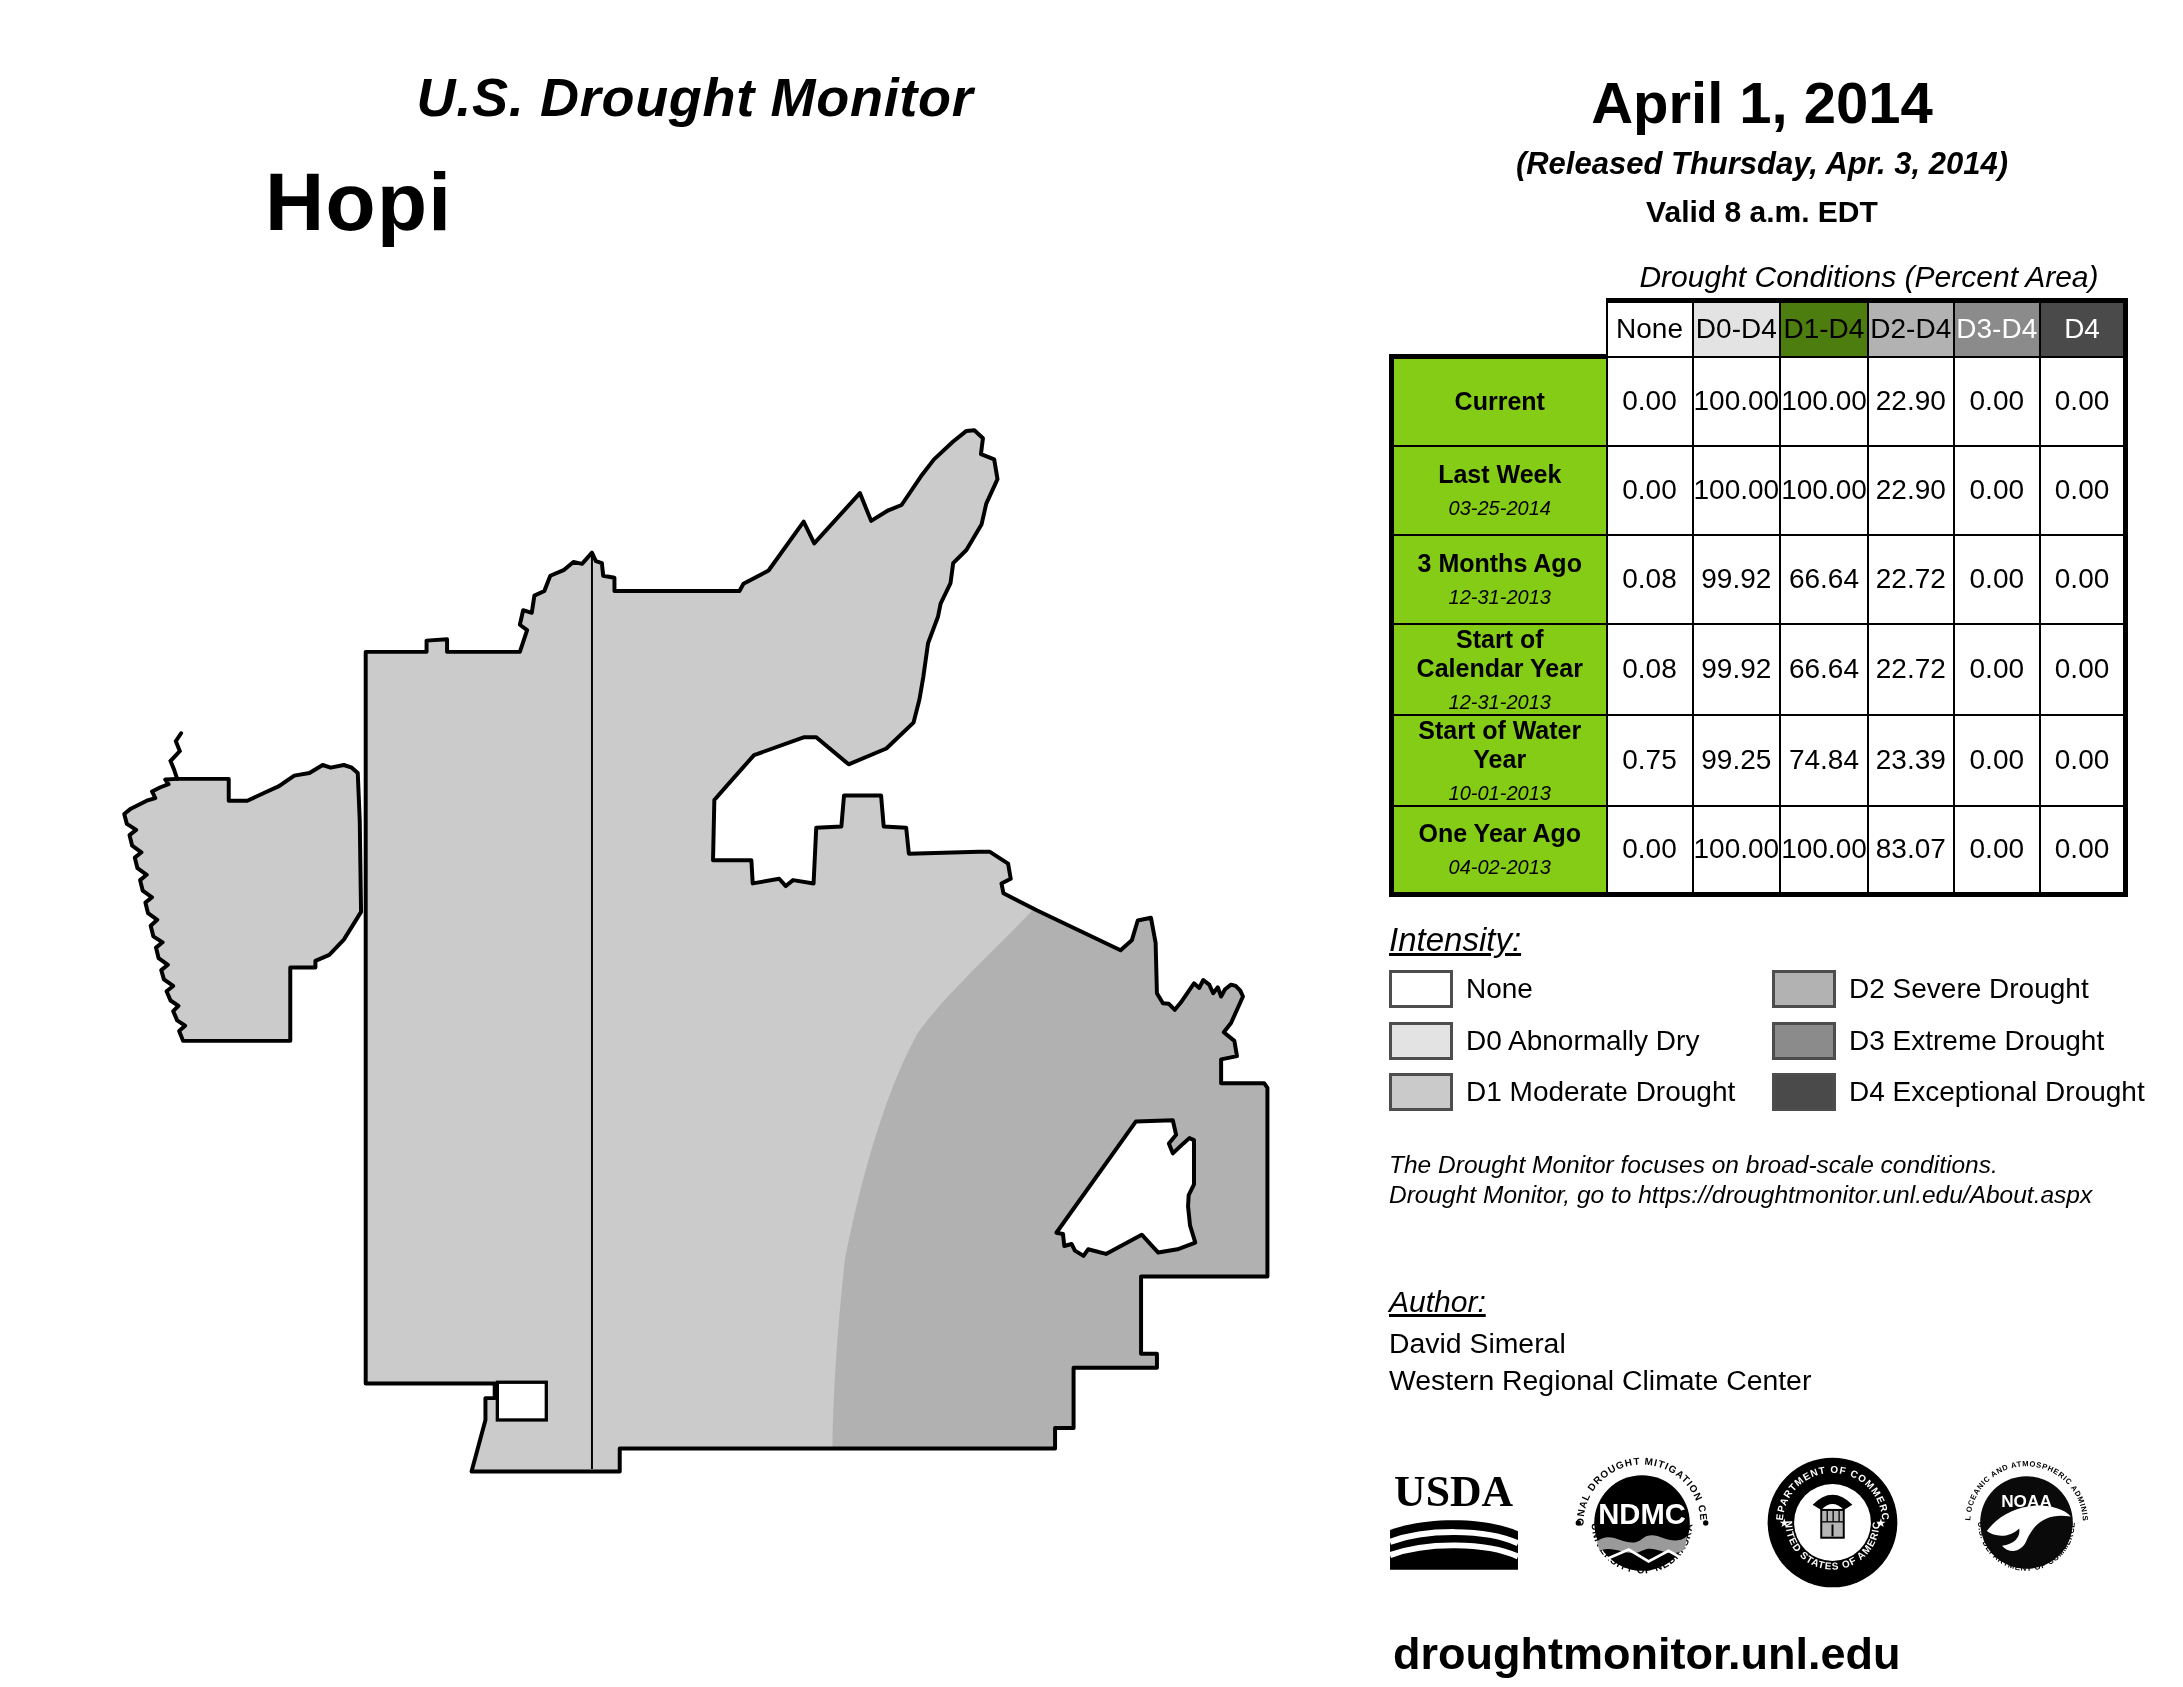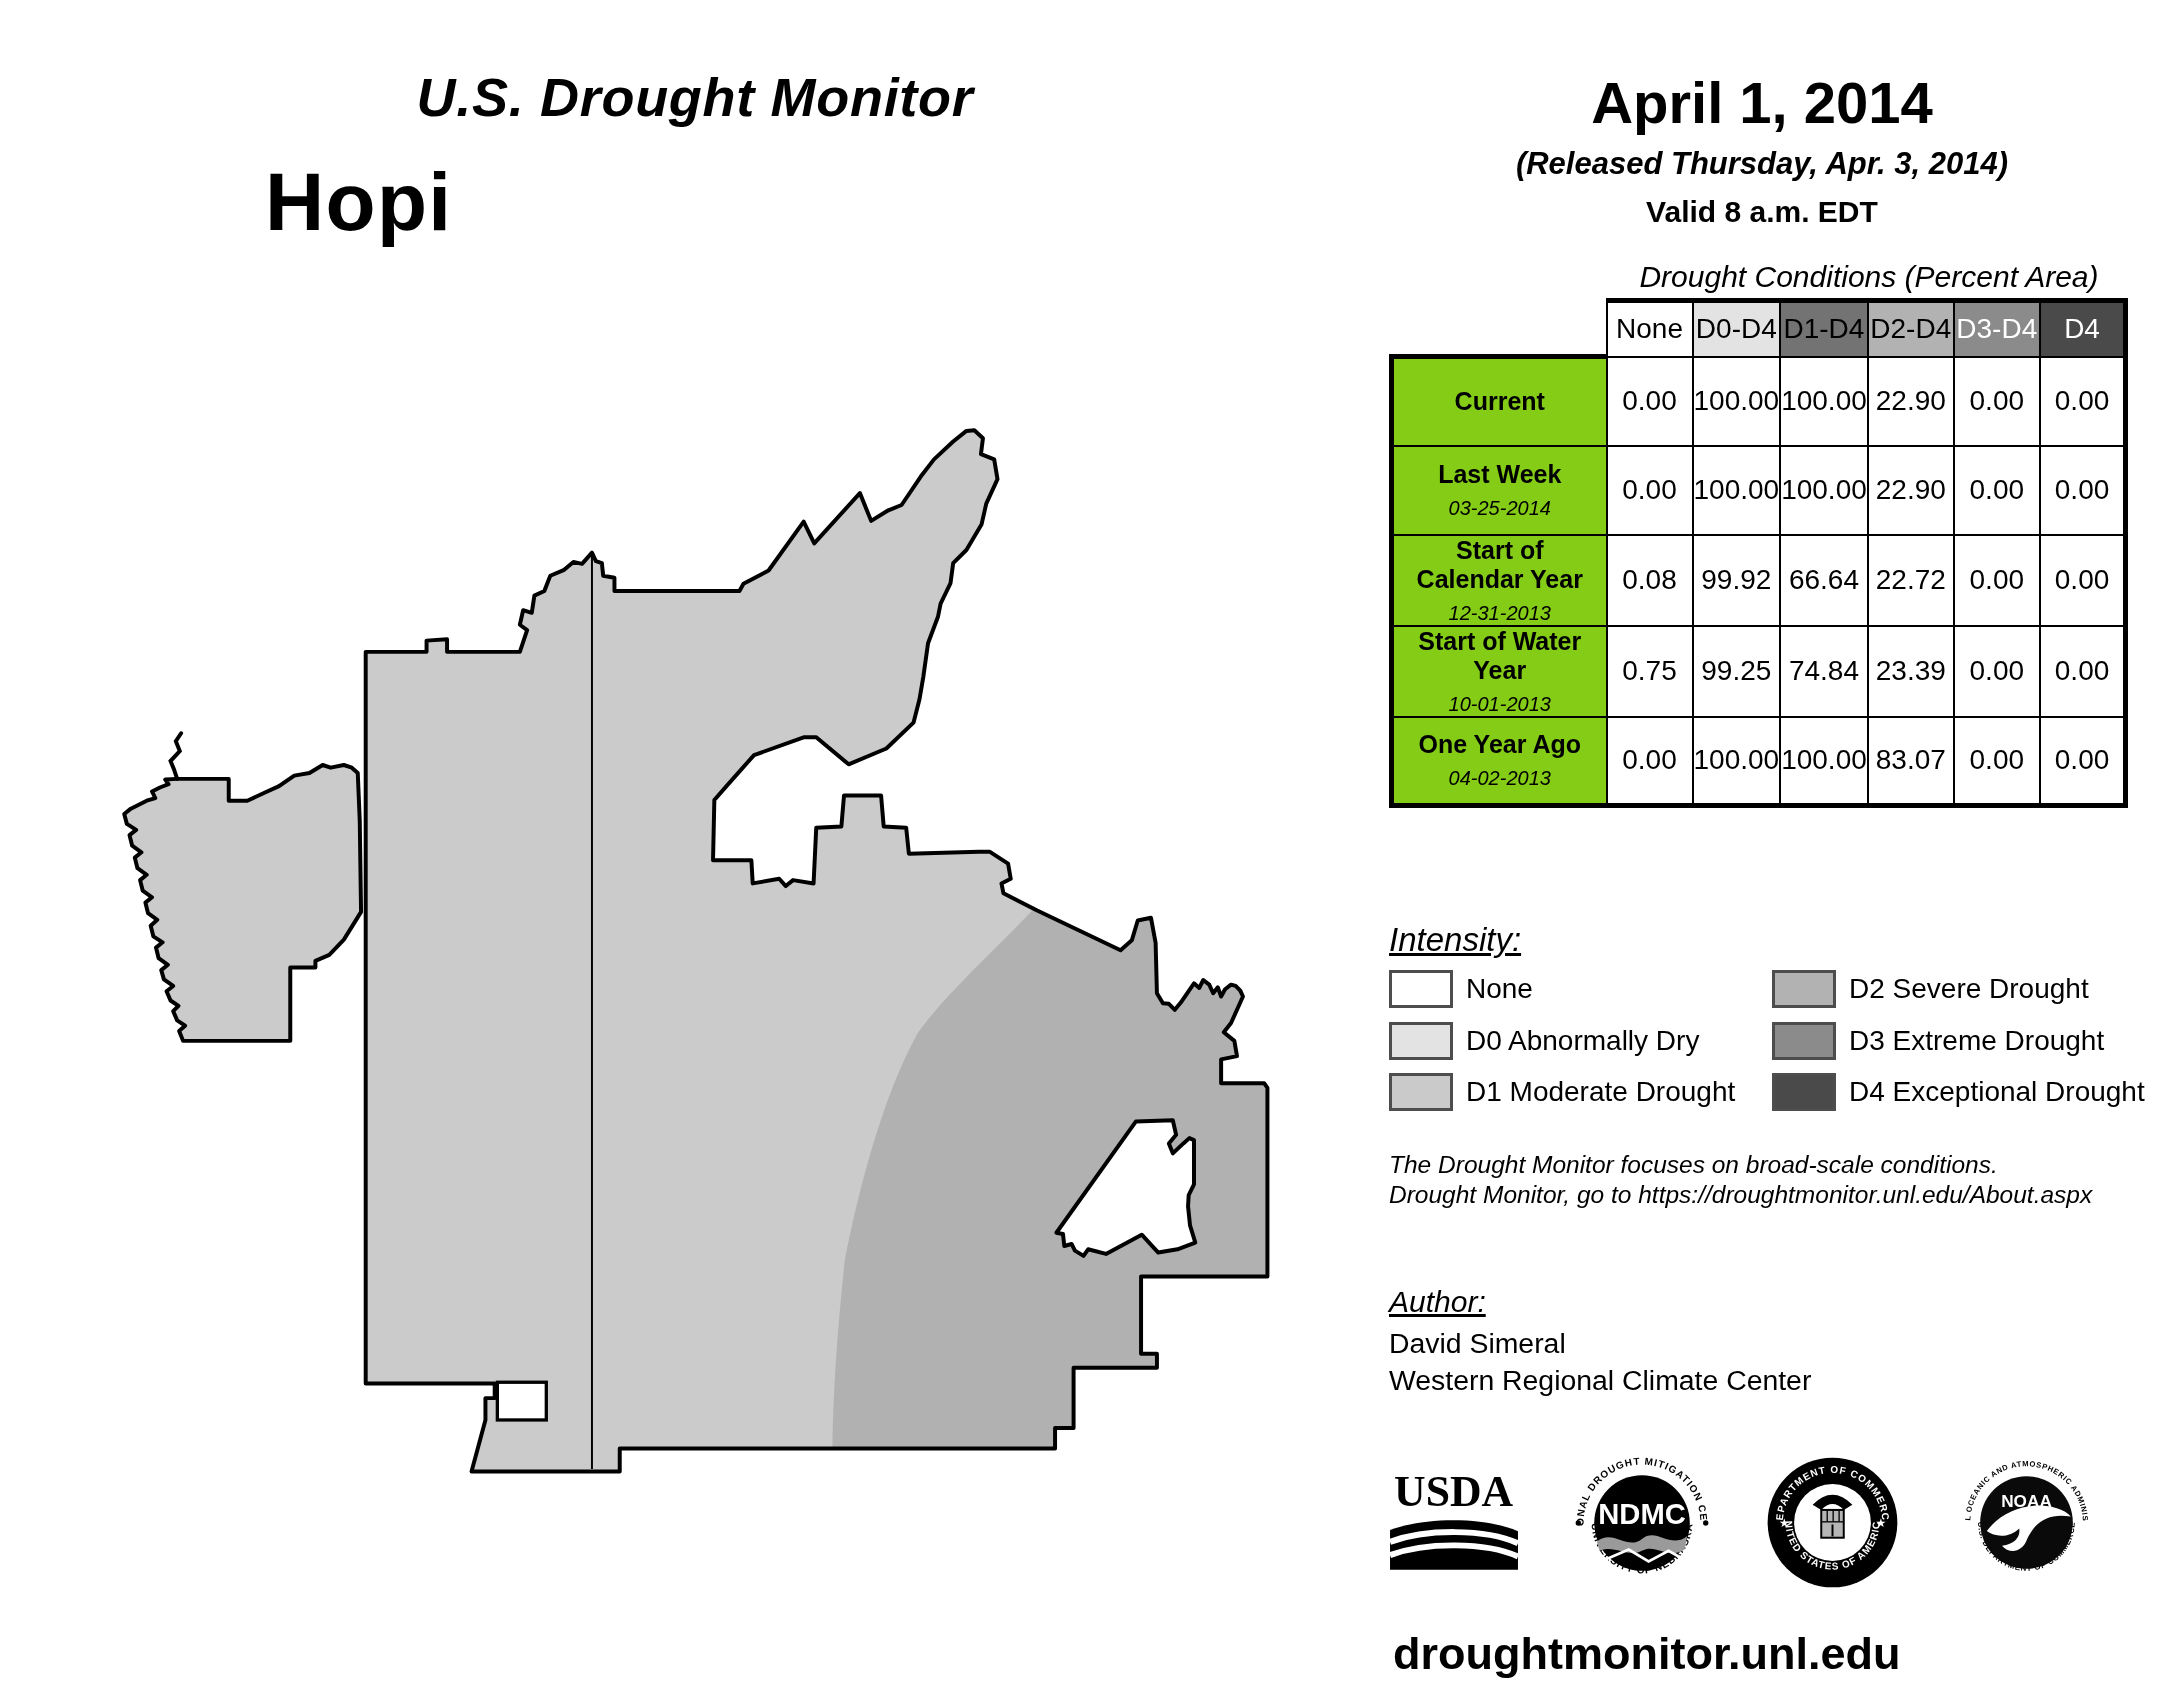--- a/index.html
+++ b/index.html
@@ -176,21 +176,21 @@
       <col class="val">
       <col class="val">
       <col class="val">
       <col class="val">
   </colgroup>
   <thead>
     <tr>
       <th class="corner"></th>
       <th style="background-color: rgb(255, 255, 255);">None</th>
       <th style="background-color: rgb(227, 227, 227);">D0-D4</th>
-      <th style="background-color: #737373;">D1-D4</th>
+      <th style="background-color: #4d7c0f;">D1-D4</th>
       <th style="background-color: rgb(178, 178, 178);">D2-D4</th>
       <th class="light-text" style="background-color: rgb(139, 139, 139);">D3-D4</th>
       <th class="light-text" style="background-color: rgb(74, 74, 74);">D4</th>
     </tr>
   </thead>
   <tbody>
     <tr>
       <th>
           <div>Current</div>
         </th>
@@ -203,20 +203,32 @@
     </tr>
     <tr>
       <th>
         <div>Last Week</div>
         <div class="rowdate">03-25-2014</div>
       </th>
       <td>0.00</td>
       <td>100.00</td>
       <td>100.00</td>
       <td>22.90</td>
+      <td>0.00</td>
+      <td>0.00</td>
+    </tr>
+    <tr>
+      <th>
+        <div>3 Months Ago</div>
+        <div class="rowdate">12-31-2013</div>
+      </th>
+      <td>0.08</td>
+      <td>99.92</td>
+      <td>66.64</td>
+      <td>22.72</td>
       <td>0.00</td>
       <td>0.00</td>
     </tr>
     <tr>
       <th>
         <div style="width:198px;margin:0 auto;">Start of Calendar Year</div>
         <div class="rowdate">12-31-2013</div>
       </th>
       <td>0.08</td>
       <td>99.92</td>

